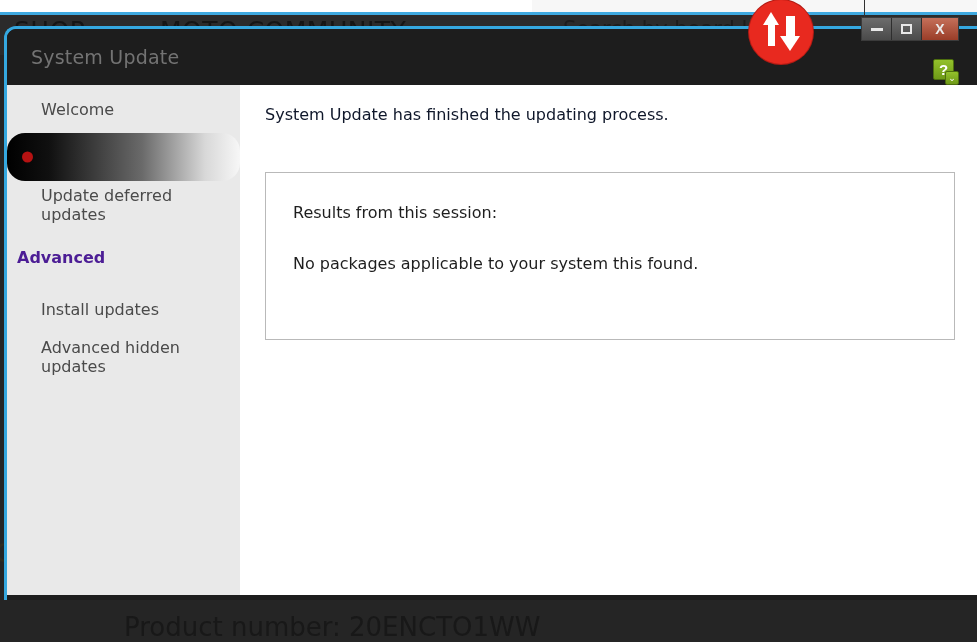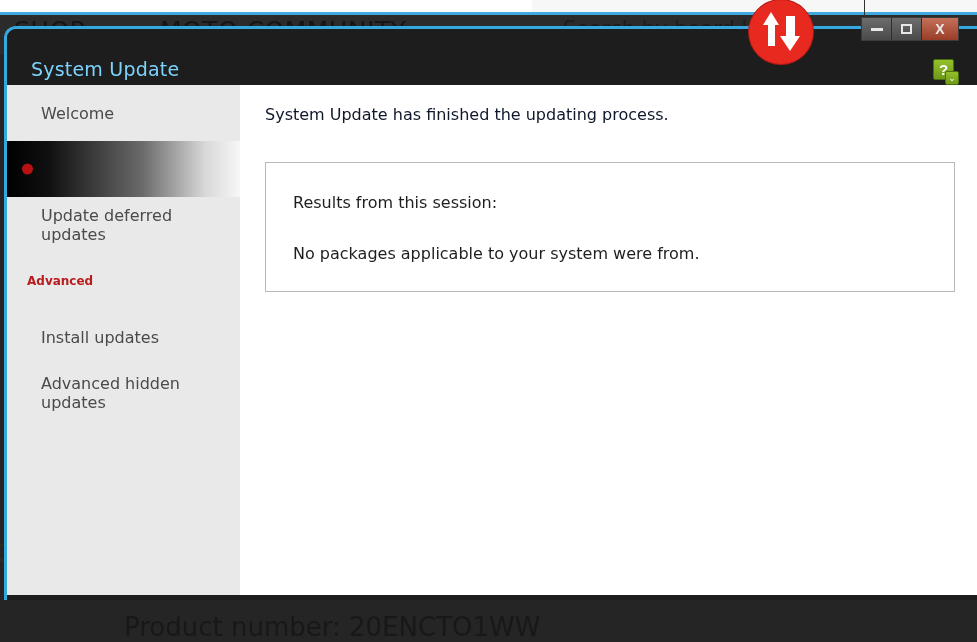--- a/index.html
+++ b/index.html
@@ -72,22 +72,22 @@
     border-top: 3px solid #35a8e0;
     border-top-left-radius: 12px;
     overflow: hidden;
   }
   .titlebar {
     position: relative;
     height: 56px;
     background: #1d1d1d;
   }
   .app-title {
-    position: absolute; left: 24px; top: 29px;
-    font-size: 19px; color: #7dd3fc;
+    position: absolute; left: 24px; top: 17px;
+    font-size: 19px; color: #737373;
     font-family: "DejaVu Sans", sans-serif;
     letter-spacing: .2px;
   }
 
   
   .win-controls {
     position: absolute; right: 18px; top: -17px;
     display: flex; align-items: center;
     height: 24px;
     border: 1px solid #3b3b3b;
@@ -155,62 +155,63 @@
     width: 973px; height: 518px;
     display: flex;
   }
   .sidebar {
     width: 233px; height: 510px;
     background: #e9e9e9;
     position: relative;
     flex: none;
   }
   .nav-item {
-    height: 56px;
+    height: 48px;
     display: flex; align-items: center;
     padding-left: 34px;
     font-size: 16px;
     color: #4a4a4a;
     font-family: "DejaVu Sans", sans-serif;
     position: relative;
+    border-radius: 18px;
   }
   .nav-item.selected {
     background: linear-gradient(to right, #000000 0%, #101010 18%, #6a6a6a 58%, #d8d8d8 85%, #f7f7f7 100%);
     color: #ffffff;
   }
   .nav-dot {
     position: absolute; left: 15px; top: 50%;
     transform: translateY(-50%);
     width: 11px; height: 11px;
     border-radius: 50%;
     background: #b61212;
   }
   .nav-section {
     height: 56px;
     display: flex; align-items: center;
-    padding-left: 20px;
-    font-size: 12px; font-weight: bold;
-    color: #b91c1c;
+    padding-left: 10px;
+    font-size: 16px; font-weight: bold;
+    color: #4c1d95;
     font-family: "DejaVu Sans", sans-serif;
   }
 
   .content {
     flex: 1;
     background: #ffffff;
     height: 510px;
     position: relative;
   }
   .content-status {
     position: absolute; left: 25px; top: 20px;
     font-size: 16px; color: #0f172a;
     font-family: "DejaVu Sans", sans-serif;
   }
   .results-box {
-    position: absolute; left: 25px; top: 77px;
-    width: 690px; height: 130px;
+    position: absolute; left: 25px; top: 87px;
+    width: 690px; height: 168px;
     border: 1px solid #b9b9b9;
     background: #ffffff;
   }
   .results-line {
     position: absolute; left: 27px;
     font-size: 16px; color: #1e1e1e;
     font-family: "DejaVu Sans", sans-serif;
   }
   .results-line-1 { top: 30px; }
   .results-line-2 { top: 81px; }
@@ -301,21 +302,21 @@
         <div class="nav-item">
           <span>Advanced hidden updates</span>
         </div>
       </div>
 
       <div class="content">
         <div class="content-status">System Update has finished the updating process.</div>
 
         <div class="results-box">
           <div class="results-line results-line-1">Results from this session:</div>
-          <div class="results-line results-line-2">No packages applicable to your system were from.</div>
+          <div class="results-line results-line-2">No packages applicable to your system this found.</div>
         </div>
       </div>
 
     </div>
   </div>
 
   <div class="win-controls" style="position:absolute; right:18px; top:17px; display:flex;">
     <div class="win-btn">
       <span class="glyph-min"></span>
     </div>

